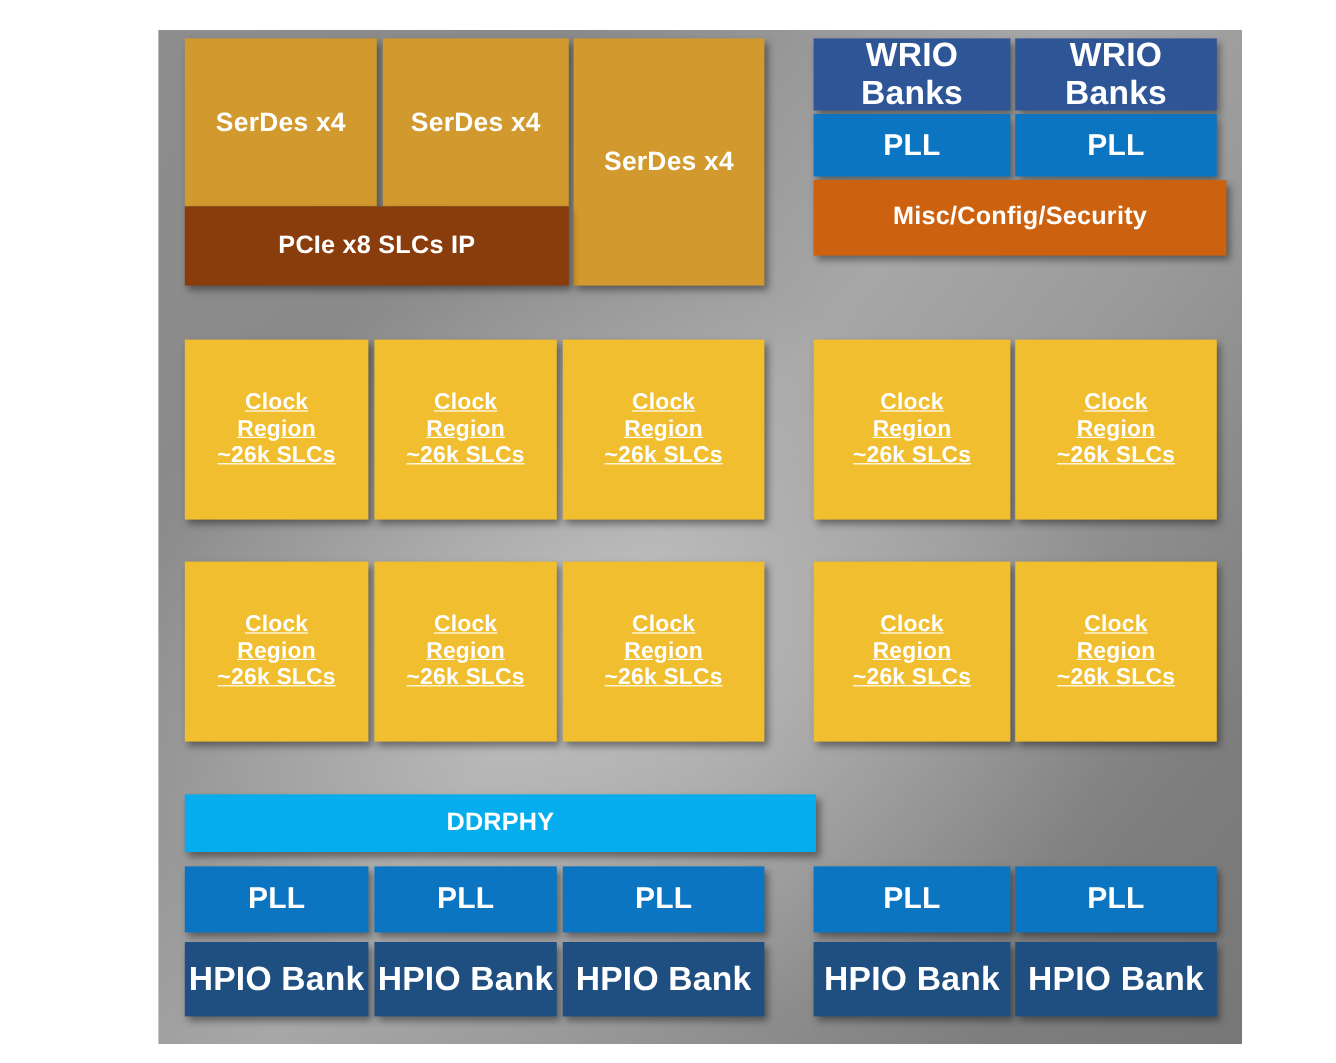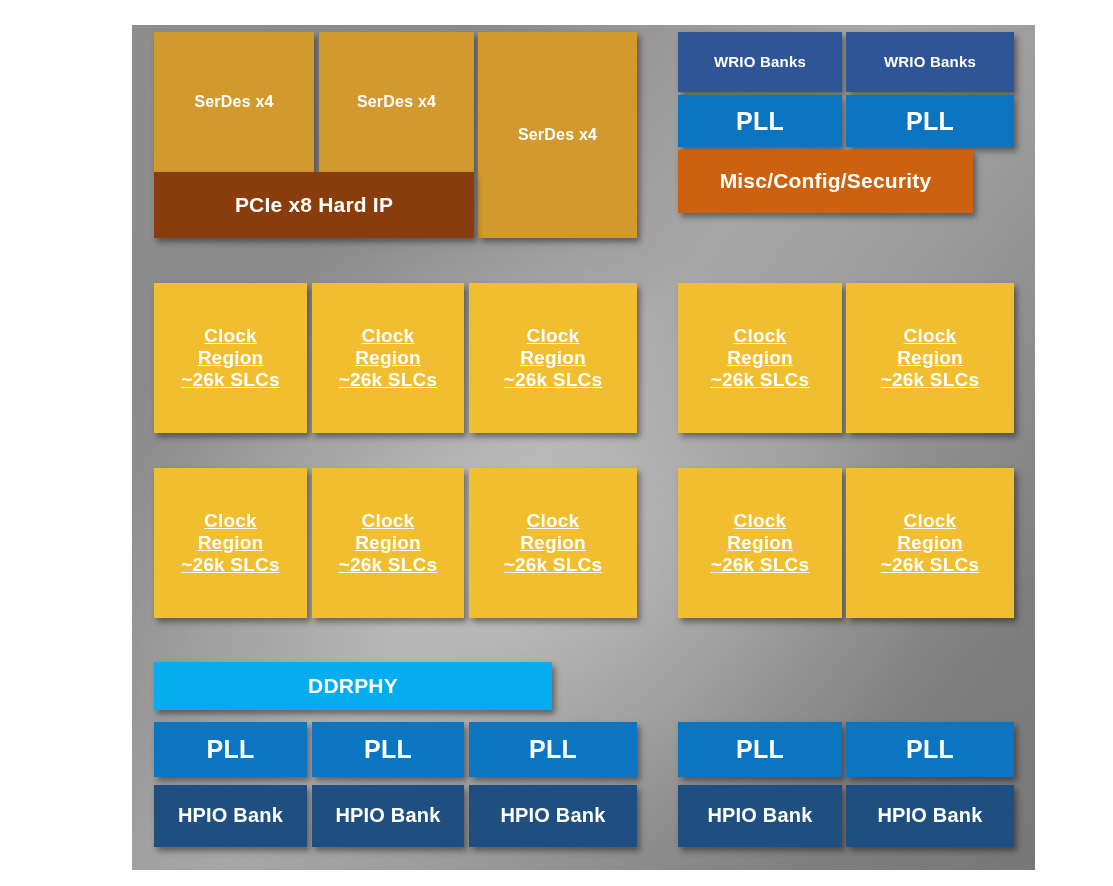--- a/index.html
+++ b/index.html
@@ -30,67 +30,67 @@
   .c-serdes {background:#d29a2e;}
   .c-pcie   {background:#8a3d0c;}
   .c-wrio   {background:#2e5596;}
   .c-pll    {background:#0c75c2;}
   .c-misc   {background:#cc620f;}
   .c-clock  {background:#f0be2e;}
   .c-ddr    {background:#06adee;}
   .c-hpio   {background:#1e4f80;}
 
   
-  .fs-serdes{font-size:16px;}
+  .fs-serdes{font-size:22px;}
   .fs-pcie  {font-size:21px;}
-  .fs-wrio  {font-size:15px;}
+  .fs-wrio  {font-size:28px;}
   .fs-pll   {font-size:25px;}
   .fs-misc  {font-size:21px;}
   .fs-clock {font-size:19px;text-decoration:underline;}
   .fs-ddr   {font-size:21px;}
-  .fs-hpio  {font-size:20px;}
+  .fs-hpio  {font-size:28px;}
 </style>
 </head>
 <body>
 
 <div id="die-panel">
 
   <div class="blk c-serdes fs-serdes" style="left:22px;top:7px;width:160px;height:140px;">
     <span>SerDes x4</span>
   </div>
 
   <div class="blk c-serdes fs-serdes" style="left:187px;top:7px;width:155px;height:140px;">
     <span>SerDes x4</span>
   </div>
 
   <div class="blk c-serdes fs-serdes" style="left:346px;top:7px;width:159px;height:206px;">
     <span>SerDes x4</span>
   </div>
 
   <div class="blk c-pcie fs-pcie" style="left:22px;top:147px;width:320px;height:66px;">
-    <span>PCIe x8 Hard IP</span>
+    <span>PCIe x8 SLCs IP</span>
   </div>
 
   <div class="blk c-wrio fs-wrio" style="left:546px;top:7px;width:164px;height:60px;">
     <span>WRIO Banks</span>
   </div>
 
   <div class="blk c-wrio fs-wrio" style="left:714px;top:7px;width:168px;height:60px;">
     <span>WRIO Banks</span>
   </div>
 
   <div class="blk c-pll fs-pll" style="left:546px;top:70px;width:164px;height:52px;">
     <span>PLL</span>
   </div>
 
   <div class="blk c-pll fs-pll" style="left:714px;top:70px;width:168px;height:52px;">
     <span>PLL</span>
   </div>
 
-  <div class="blk c-misc fs-misc" style="left:546px;top:125px;width:295px;height:63px;">
+  <div class="blk c-misc fs-misc" style="left:546px;top:125px;width:344px;height:63px;">
     <span>Misc/Config/Security</span>
   </div>
 
   <div class="blk c-clock fs-clock" style="left:22px;top:258px;width:153px;height:150px;">
     <div>
       <span>Clock</span>
       <span>Region</span>
       <span>~26k SLCs</span>
     </div>
   </div>
@@ -160,21 +160,21 @@
   </div>
 
   <div class="blk c-clock fs-clock" style="left:714px;top:443px;width:168px;height:150px;">
     <div>
       <span>Clock</span>
       <span>Region</span>
       <span>~26k SLCs</span>
     </div>
   </div>
 
-  <div class="blk c-ddr fs-ddr" style="left:22px;top:637px;width:398px;height:48px;">
+  <div class="blk c-ddr fs-ddr" style="left:22px;top:637px;width:526px;height:48px;">
     <span>DDRPHY</span>
   </div>
 
   <div class="blk c-pll fs-pll" style="left:22px;top:697px;width:153px;height:55px;">
     <span>PLL</span>
   </div>
 
   <div class="blk c-pll fs-pll" style="left:180px;top:697px;width:152px;height:55px;">
     <span>PLL</span>
   </div>

